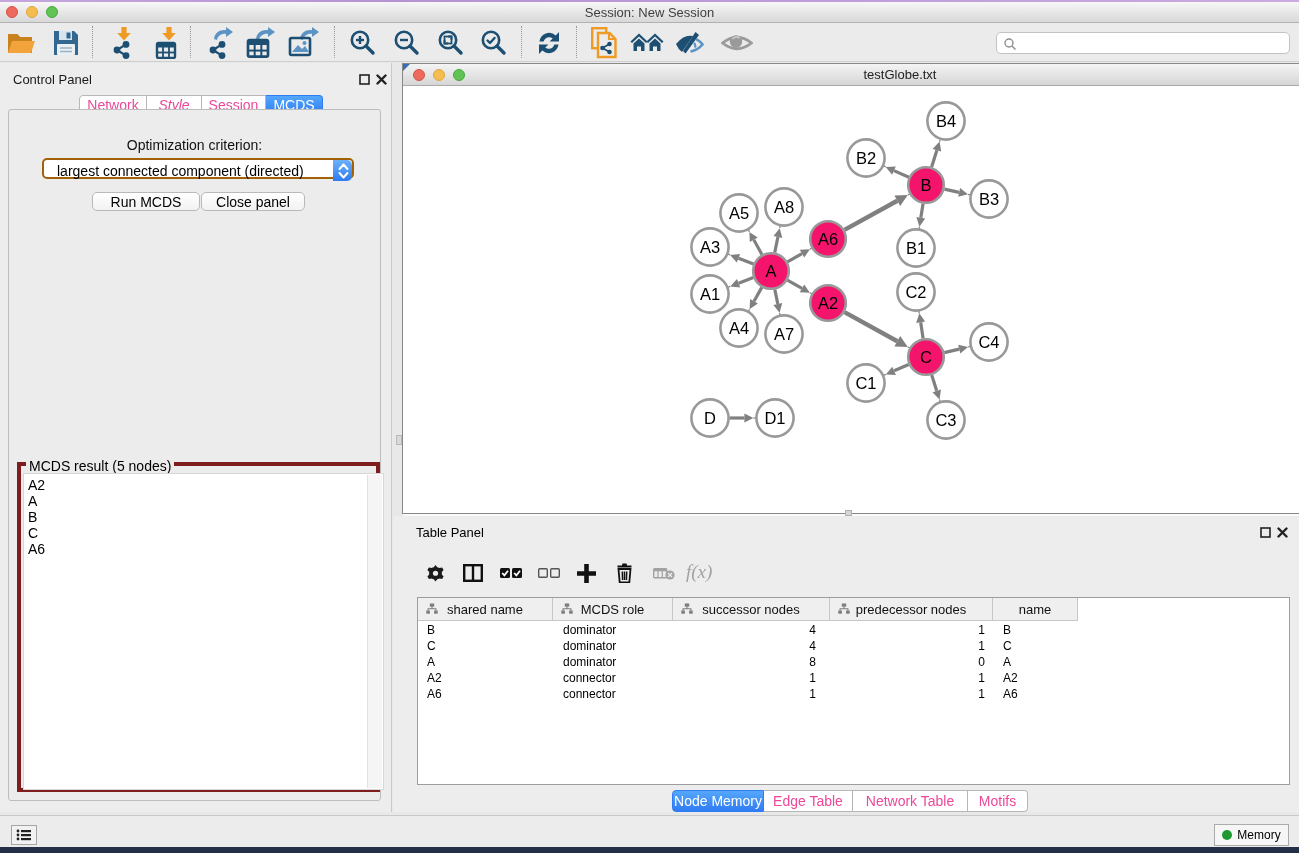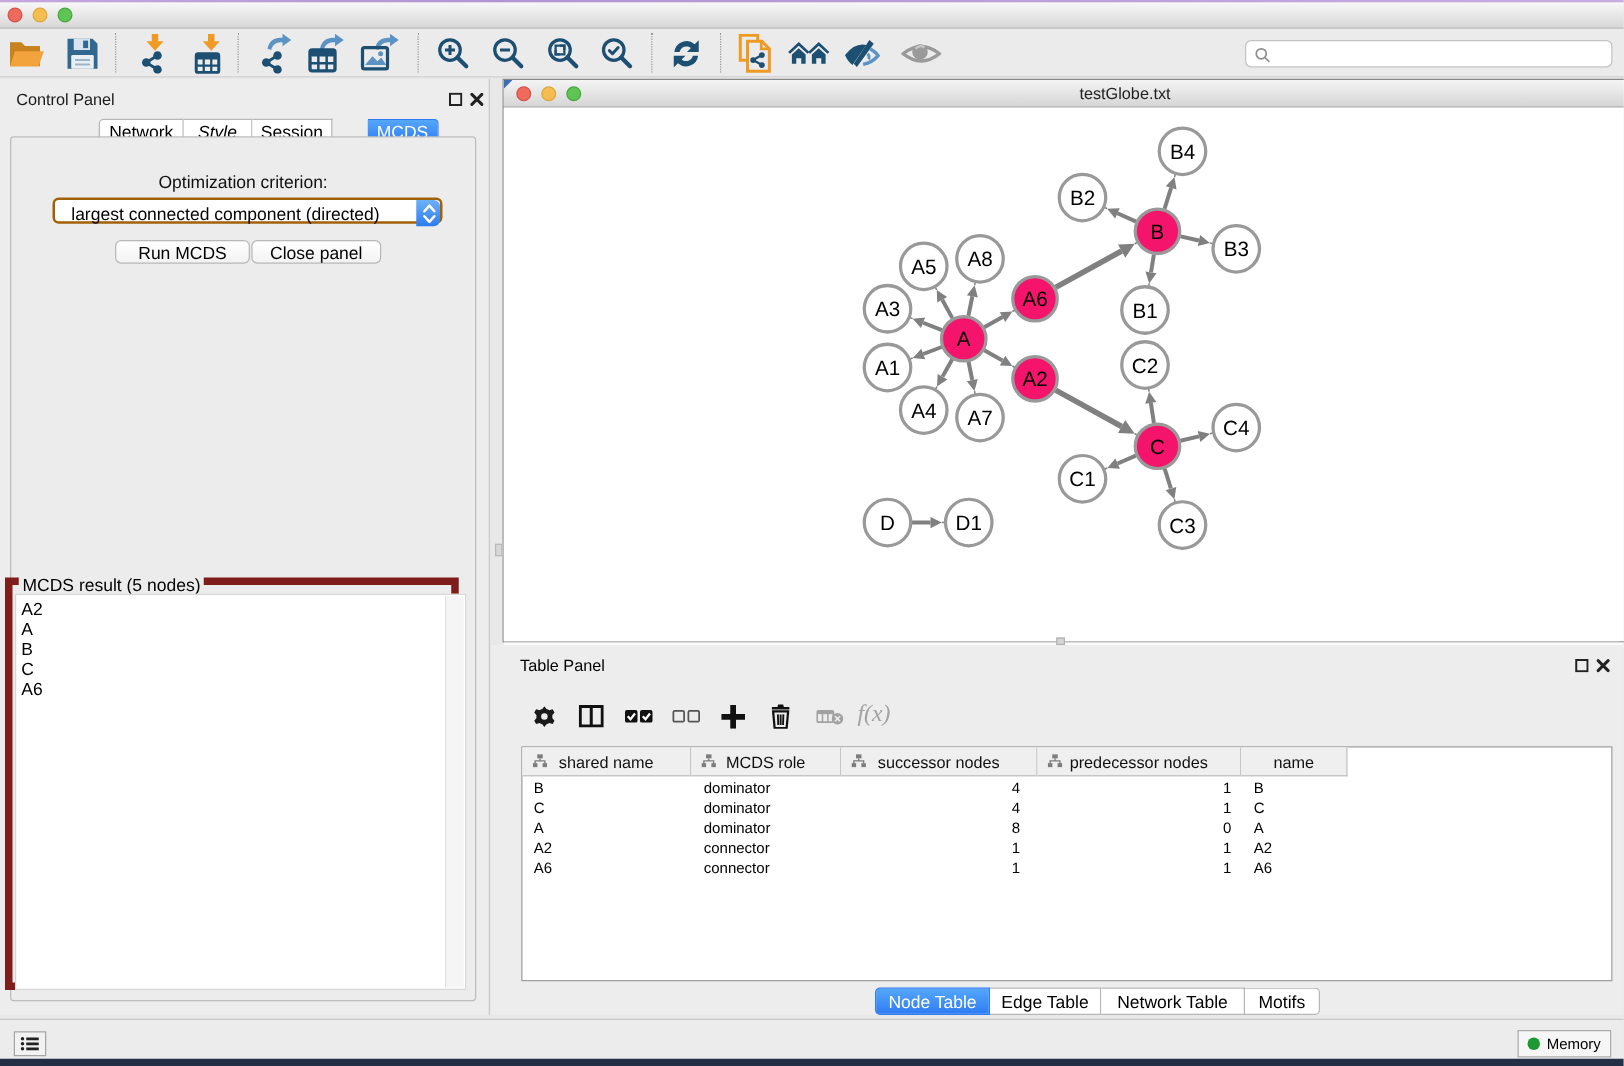--- a/index.html
+++ b/index.html
@@ -28,39 +28,39 @@
 #search { position:absolute; left:996px; top:9px; width:294px; height:22px;
   background:#fff; border:1px solid #c3c3c3; border-radius:5px; }
 
 #content { left:0; top:63px; width:1299px; height:752px; background:#e8e8e8; }
 
 #cpanel { left:0; top:63px; width:392px; height:749px; background:#ededed; }
 #cpanel .vline { position:absolute; right:0; top:0; bottom:0; width:1px; background:#c9c9c9; }
 .panel-title { font-size:13px; color:#1a1a1a; }
 
 .seg { position:absolute; display:flex; font-size:14px; }
-.seg .t { background:#fff; border:1px solid #b7b7b7; border-left:none; color:#000000;
+.seg .t { background:#fff; border:1px solid #b7b7b7; border-left:none; color:#ec4899;
   display:flex; align-items:center; justify-content:center; }
 .seg .t.first { border-left:1px solid #b7b7b7; border-radius:4px 0 0 4px; }
 .seg .t.last { border-radius:0 4px 4px 0; }
-.seg .t.sel { background:linear-gradient(#55a7fb,#2f7cf3); border-color:#2f7cf3; color:#fff;margin-left:28px; }
+.seg .t.sel { background:linear-gradient(#55a7fb,#2f7cf3); border-color:#2f7cf3; color:#fff; }
 
 #cbox { left:8px; top:46px; width:373px; height:692px; border:1px solid #bdbdbd;
   border-radius:3px; background:#ececec; }
 #optlabel { left:8px; width:373px; top:74px; text-align:center; font-size:14px; color:#111; }
 #dropdown { left:42px; top:95px; width:312px; height:21px; background:#fff;
   border:2px solid #a16207; border-radius:5px; font-size:14px; color:#000; }
 #dropdown .txt { position:absolute; left:13px; top:3px; }
 #dropdown .step { position:absolute; right:0px; top:0px; width:19px; height:21px;
   border-radius:0 5px 5px 0; background:linear-gradient(#6db1f9,#2d7bf0); }
 .btn { position:absolute; height:19px; background:linear-gradient(#ffffff,#f2f2f2);
   border:1px solid #b9b9b9; border-radius:5px; font-size:14px; color:#000;
   display:flex; align-items:center; justify-content:center; }
 
-#fieldset { left:4px; top:399px; width:363px; height:330px; border:6px solid #7f1d1d; }
+#fieldset { left:17px; top:399px; width:363px; height:330px; border:4px solid #7f1d1d; }
 #fieldset .legend { position:absolute; left:5px; top:-8px; background:#ececec;
   padding:0 3px; font-size:14px; color:#000; }
 #mlist { position:absolute; left:2px; top:7px; width:361px; height:317px; background:#fff;
   border:1px solid #d7d7d7; font-size:14px; color:#000; }
 #mlist .row { height:16px; line-height:16px; padding-left:4px; }
 #mlist .pad { height:3px; }
 #mlist .sb { position:absolute; right:1px; top:1px; width:15px; height:313px;
   background:#f5f5f5; border-left:1px solid #e2e2e2; }
 
 #netwin { left:402px; top:63px; width:996px; height:451px; background:#fff;
@@ -95,20 +95,21 @@
 
 #desktop-bottom { left:0; top:847px; width:1299px; height:6px; background:#232e47; }
 </style>
 </head>
 <body>
 <div id="desktop-top" class="abs"></div>
 <div id="titlebar" class="abs">
   <div class="tl r" style="left:6px;"></div>
   <div class="tl y" style="left:26px;"></div>
   <div class="tl g" style="left:46px;"></div>
+  <div class="title">Session: New Session</div>
 </div>
 <div id="toolbar" class="abs">
 <svg class="tbi" style="left:6px;top:5px;" width="30" height="30" viewBox="0 0 30 30">
       <path d="M2 6 h9 l3 3 h12 v4 h-24 z" fill="#b06f14"></path>
       <path d="M2 6 h9 l3 3 h12 v16 h-24 z" fill="#c8821e"></path>
       <path d="M6 13 h23 l-4 12 h-23 z" fill="#f3a33b"></path>
     </svg>
 <svg class="tbi" style="left:51px;top:5px;" width="30" height="30" viewBox="0 0 30 30">
       <path d="M3 3 h20 l4 4 v20 h-24 z" fill="#32688f"></path>
       <rect x="8" y="3" width="13" height="9" fill="#d7e4ee"></rect>
@@ -498,21 +499,21 @@
 <div class="trow" style="left:255px;width:143px;top:72px;text-align:right;">1</div>
 <div class="trow" style="left:412px;width:155px;top:72px;text-align:right;">1</div>
 <div class="trow" style="left:585px;top:72px;">A2</div>
 <div class="trow" style="left:9px;top:88px;">A6</div>
 <div class="trow" style="left:145px;top:88px;">connector</div>
 <div class="trow" style="left:255px;width:143px;top:88px;text-align:right;">1</div>
 <div class="trow" style="left:412px;width:155px;top:88px;text-align:right;">1</div>
 <div class="trow" style="left:585px;top:88px;">A6</div>
   </div>
 <div class="seg" style="left:279px;top:274px;height:22px;font-size:14px;">
-<div class="t first sel" style="width:92px;">Node Table</div>
+<div class="t first sel" style="width:92px;">Node Memory</div>
 <div class="t" style="width:89px;">Edge Table</div>
 <div class="t" style="width:115px;">Network Table</div>
 <div class="t last" style="width:60px;">Motifs</div>
 </div>
 </div>
 
 <div id="statusbar" class="abs">
   <div id="listbtn">
       <svg width="16" height="14" viewBox="0 0 16 14">
         <circle cx="2" cy="3" r="1.4" fill="#222"></circle>

